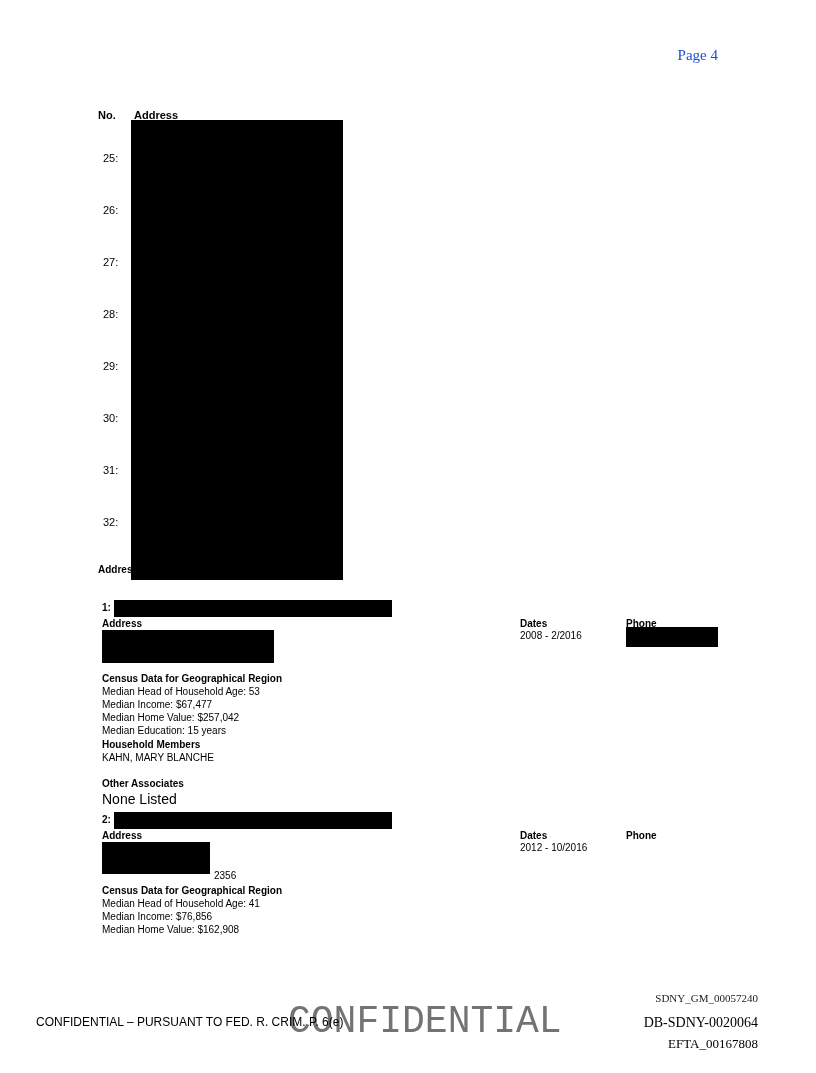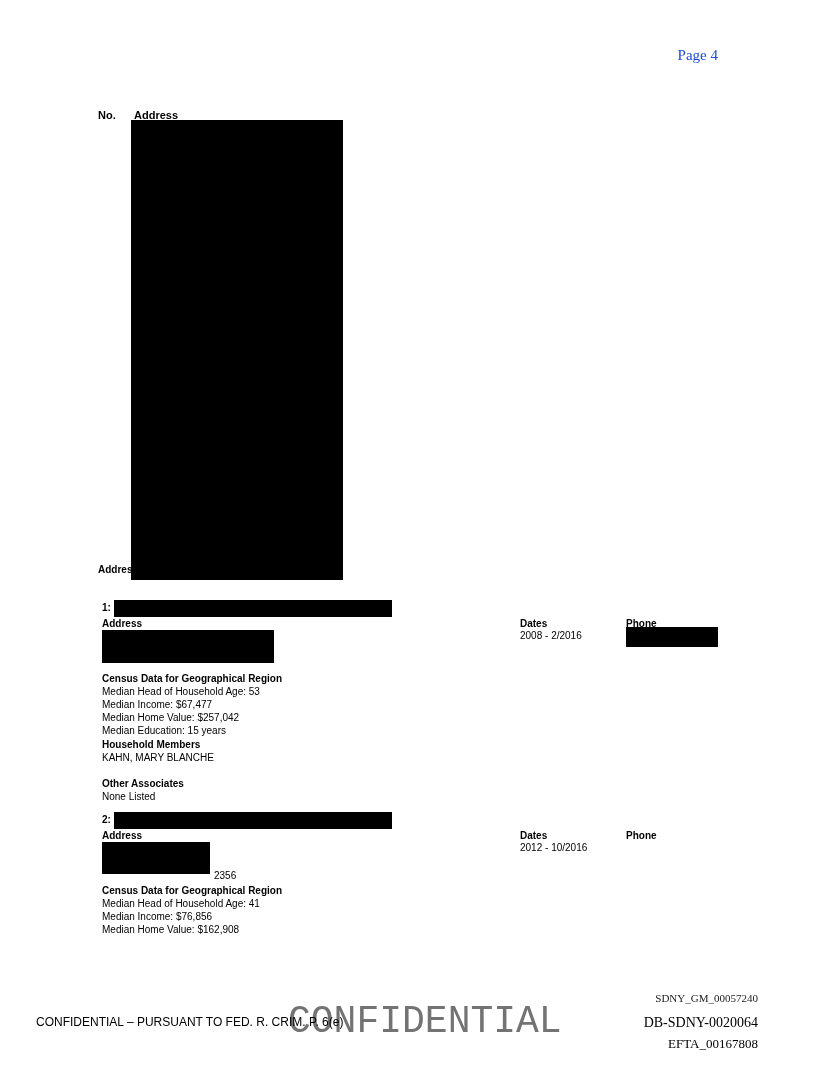--- a/index.html
+++ b/index.html
@@ -155,21 +155,21 @@
   }
   .assoc-title {
     position: absolute;
     left: 4px;
     font-size: 10px;
     font-weight: bold;
   }
   .assoc-line {
     position: absolute;
     left: 4px;
-    font-size: 10px;
+    font-size: 14px;
   }
 
   .dates-label, .phone-label {
     position: absolute;
     font-size: 10px;
     font-weight: bold;
   }
   .dates-value {
     position: absolute;
     font-size: 10px;
@@ -233,20 +233,46 @@
 <div class="page">
 
   <div class="page-number">Page 4</div>
 
   <div class="list-header">
     <span class="col-no">No.</span><span class="col-addr">Address</span>
   </div>
 
   <div class="redaction-block-big"></div>
 
+  <div class="list-rows">
+    <div class="list-row">
+      <span class="row-label">25:</span>
+    </div>
+    <div class="list-row">
+      <span class="row-label">26:</span>
+    </div>
+    <div class="list-row">
+      <span class="row-label">27:</span>
+    </div>
+    <div class="list-row">
+      <span class="row-label">28:</span>
+    </div>
+    <div class="list-row">
+      <span class="row-label">29:</span>
+    </div>
+    <div class="list-row">
+      <span class="row-label">30:</span>
+    </div>
+    <div class="list-row">
+      <span class="row-label">31:</span>
+    </div>
+    <div class="list-row">
+      <span class="row-label">32:</span>
+    </div>
+  </div>
 
   <div class="details-title">Address Details</div>
 
   <div class="entry entry-1">
     <span class="entry-num">1:</span>
     <div class="entry-num-bar"></div>
     <span class="addr-label">Address</span>
     <div class="addr-redact"></div>
     <span class="addr-zip"></span>
 

